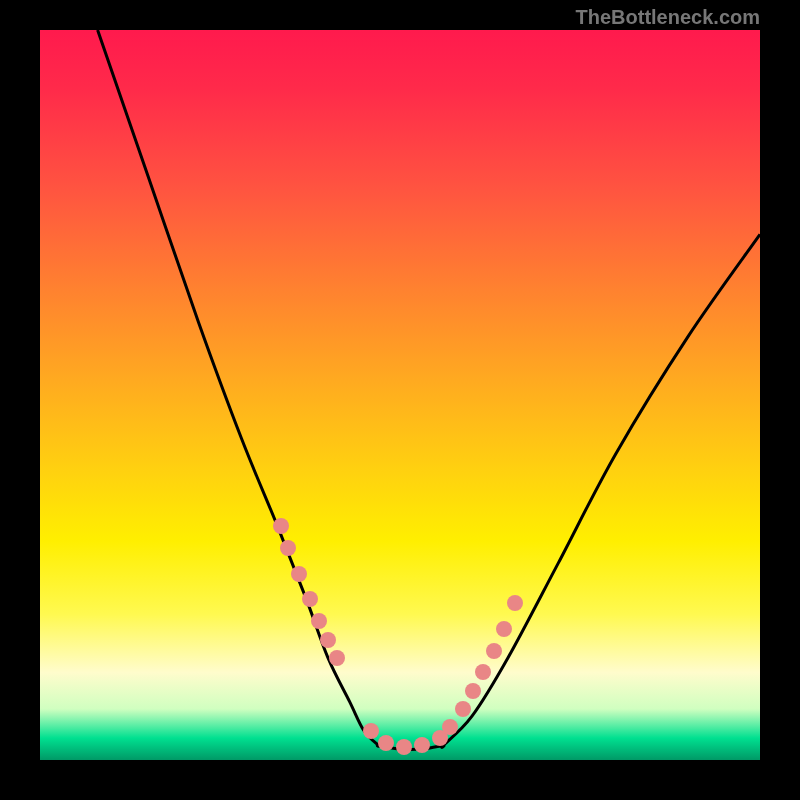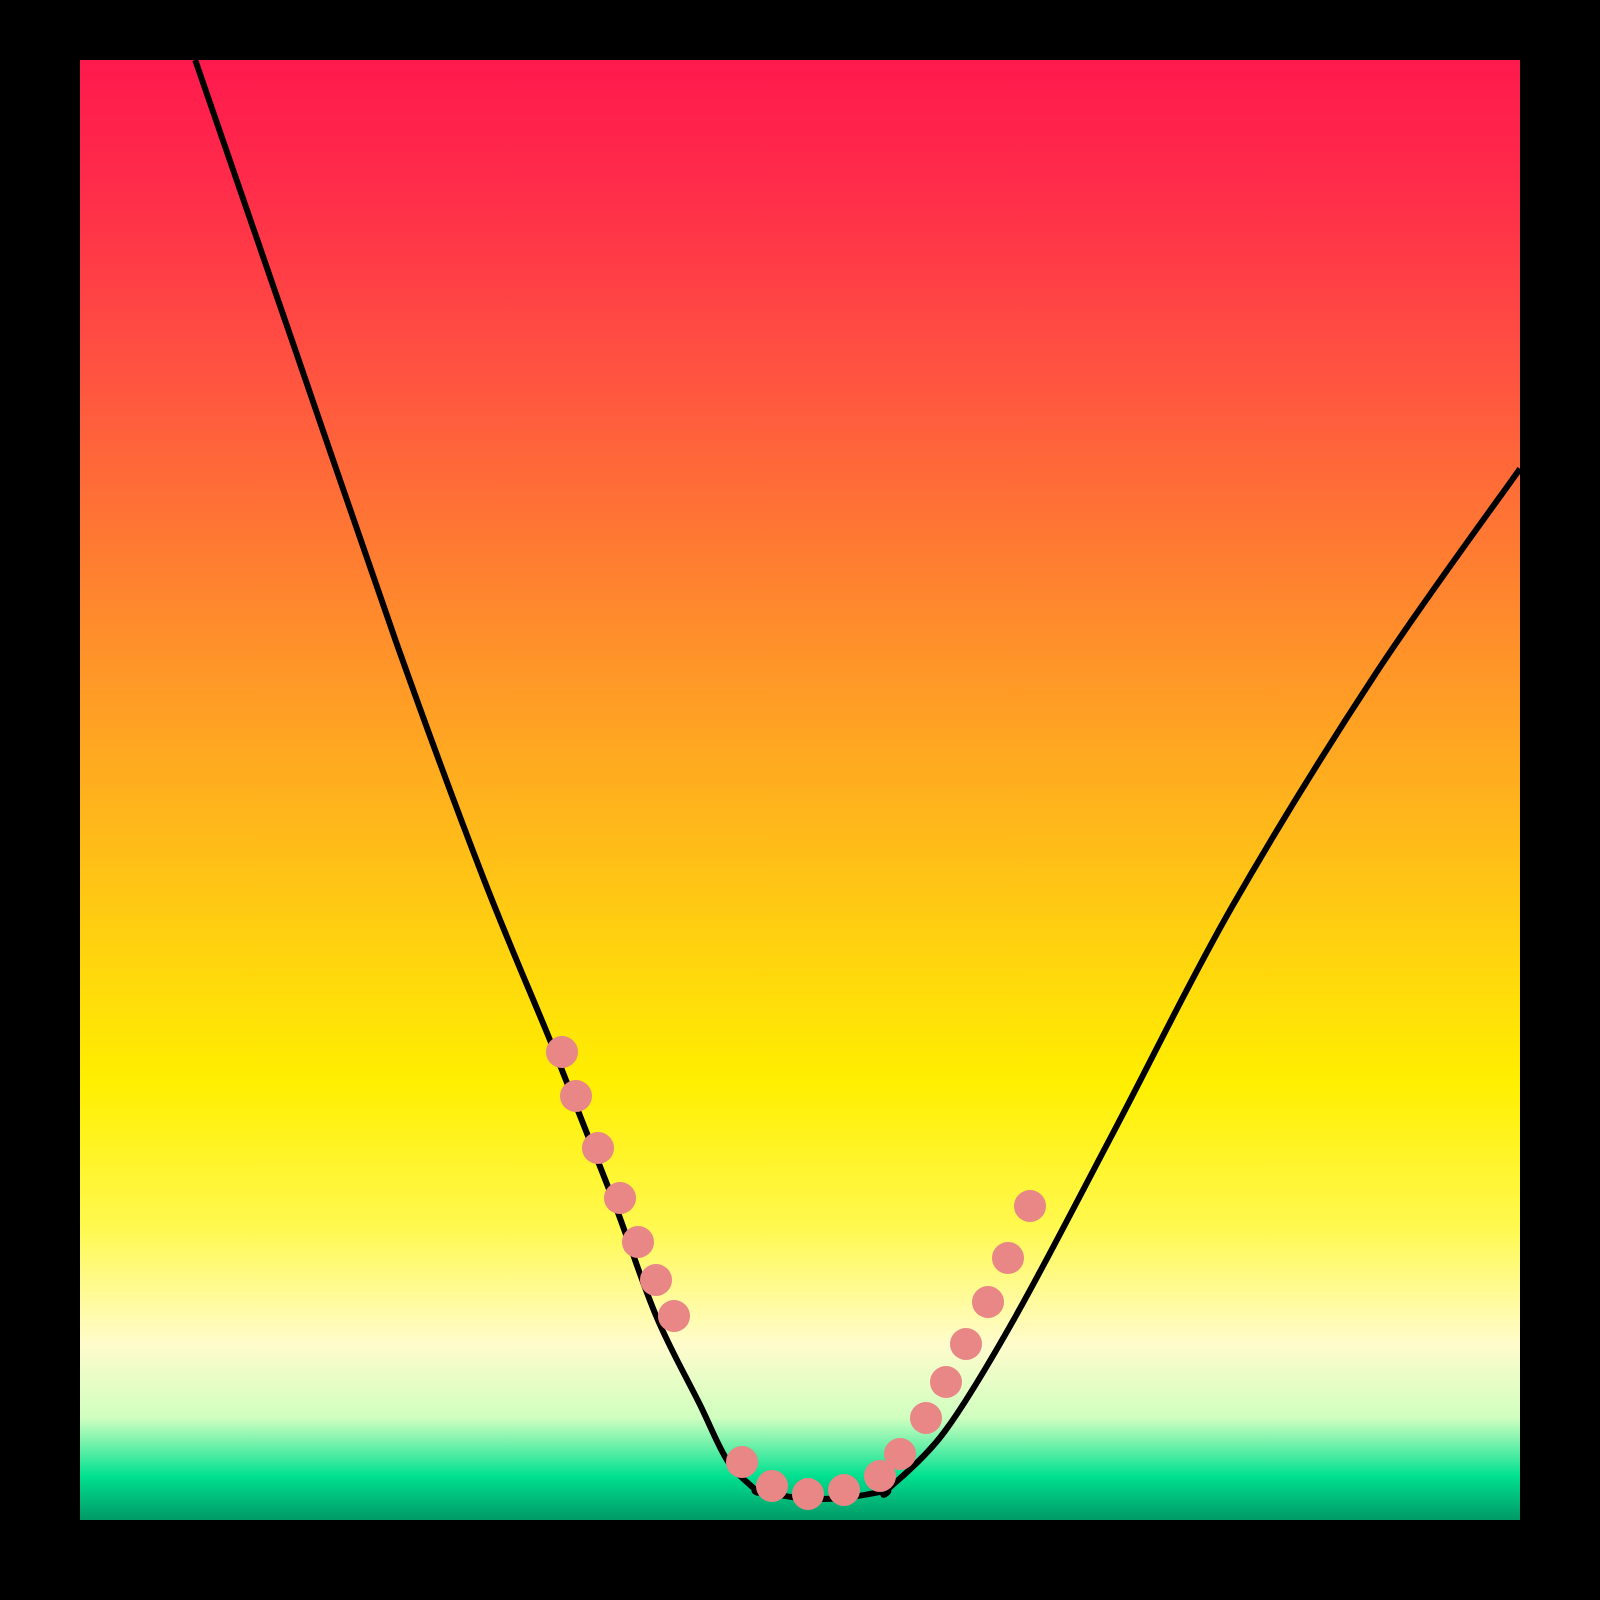--- a/index.html
+++ b/index.html
@@ -58,20 +58,21 @@
     height: 16px;
     border-radius: 50%;
     background: #e98686;
     transform: translate(-50%, -50%);
   }
 </style>
 </head>
 <body>
 
 <div class="chart-wrap">
+  <div class="watermark">TheBottleneck.com</div>
   <div class="plot-area">
     <svg class="curve" viewBox="0 0 720 730" preserveAspectRatio="none">
       <path d="M 57.6 0 C 66 24.333333333333332, 91.2 97.33333333333334, 108 146 C 124.8 194.66666666666666, 142.8 248.2, 158.4 292 C 174 335.8, 188.40000000000003 374.73333333333335, 201.60000000000002 408.8 C 214.8 442.8666666666667, 226.80000000000004 469.6333333333333, 237.60000000000002 496.4 C 248.4 523.1666666666666, 258 547.5, 266.4 569.4 C 274.79999999999995 591.3, 280.8 610.7666666666667, 288 627.8 C 295.2 644.8333333333333, 303.6 659.4333333333334, 309.6 671.6 C 315.6 683.7666666666667, 319.2 693.5, 324 700.8 C 328.8 708.0999999999999, 336 712.9666666666667, 338.4 715.4 C 340.79999999999995 717.8333333333333, 334.79999999999995 714.7916666666666, 338.4 715.4 C 342 716.0083333333333, 352.8 718.4416666666666, 360 719.05 C 367.2 719.6583333333333, 374.40000000000003 719.6583333333333, 381.6 719.05 C 388.8 718.4416666666666, 399.6 716.0083333333333, 403.20000000000005 715.4 C 406.80000000000007 714.7916666666666, 398.40000000000003 720.2666666666667, 403.20000000000005 715.4 C 408.00000000000006 710.5333333333333, 421.2 700.8000000000001, 432 686.2 C 442.8 671.6, 453.6 653.3499999999999, 468 627.8 C 482.4 602.25, 500.4 566.9666666666666, 518.4 532.9 C 536.4 498.8333333333333, 554.4 461.1166666666667, 576 423.40000000000003 C 597.6 385.6833333333334, 624 343.1, 648 306.6 C 672 270.1, 708 221.4333333333333, 720 204.39999999999998" id="curvePath"></path>
     </svg>
     <div id="dots">
         <div class="dot" style="left: 241.2px; top: 496.4px;"></div>
         <div class="dot" style="left: 248.4px; top: 518.3px;"></div>
         <div class="dot" style="left: 259.2px; top: 543.85px;"></div>
         <div class="dot" style="left: 270px; top: 569.4px;"></div>
         <div class="dot" style="left: 279.36px; top: 591.3px;"></div>

